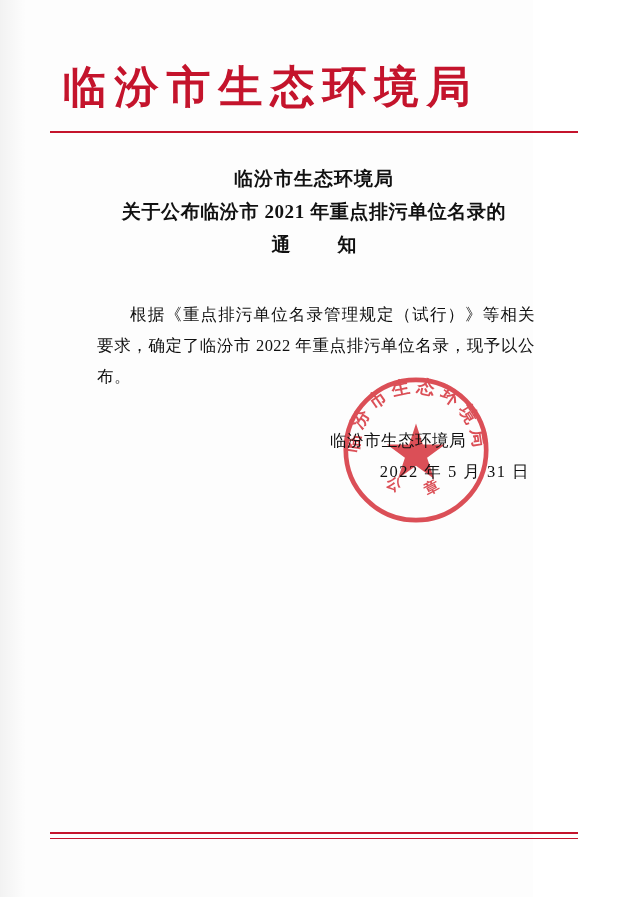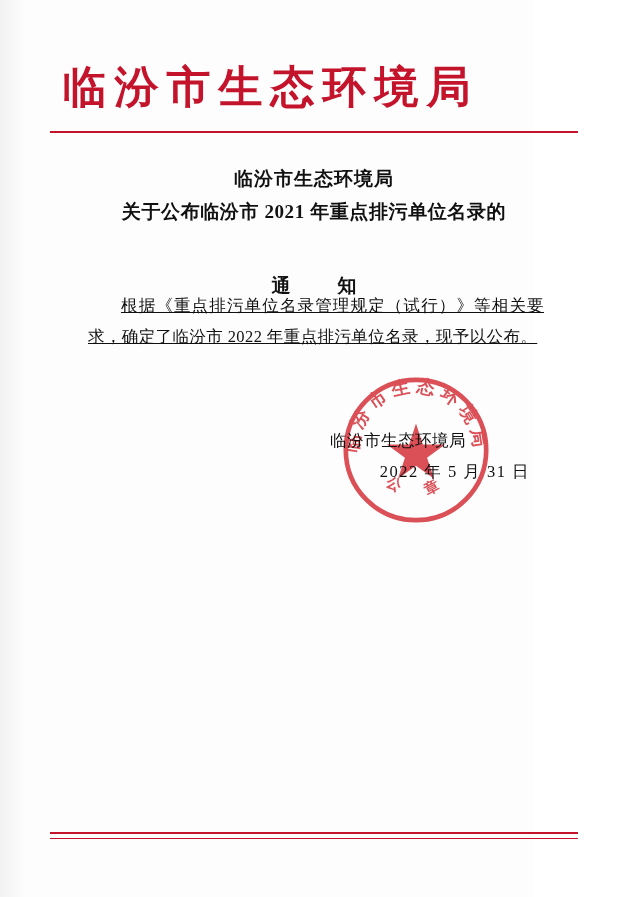--- a/index.html
+++ b/index.html
@@ -66,35 +66,35 @@
     width: 452px;
     text-align: center;
     font-weight: bold;
     font-size: 19px;
     line-height: 33px;
     letter-spacing: 0.5px;
     color: #111;
   }
   .doc-title .line1 { letter-spacing: 1px; }
   .doc-title .line2 { letter-spacing: 0.6px; }
-  .doc-title .line3 { letter-spacing: 14px; text-indent: 14px; margin-top: 41px; }
+  .doc-title .line3 { letter-spacing: 14px; text-indent: 14px; }
 
   .body-text {
     position: absolute;
     top: 290px;
     left: 88px;
     width: 456px;
     font-size: 16.5px;
     line-height: 31px;
     text-align: justify;
     text-justify: inter-ideograph;
     letter-spacing: 0.4px;
     color: #101010;
   }
-  .body-text p { margin: 0; text-indent: 2em; text-decoration: underline; }
+  .body-text p { margin: 9px; text-indent: 2em; }
 
   .signature {
     position: absolute;
     top: 425px;
     left: 330px;
     width: 200px;
     text-align: left;
     font-size: 16.5px;
     line-height: 31px;
     letter-spacing: 0.5px;

